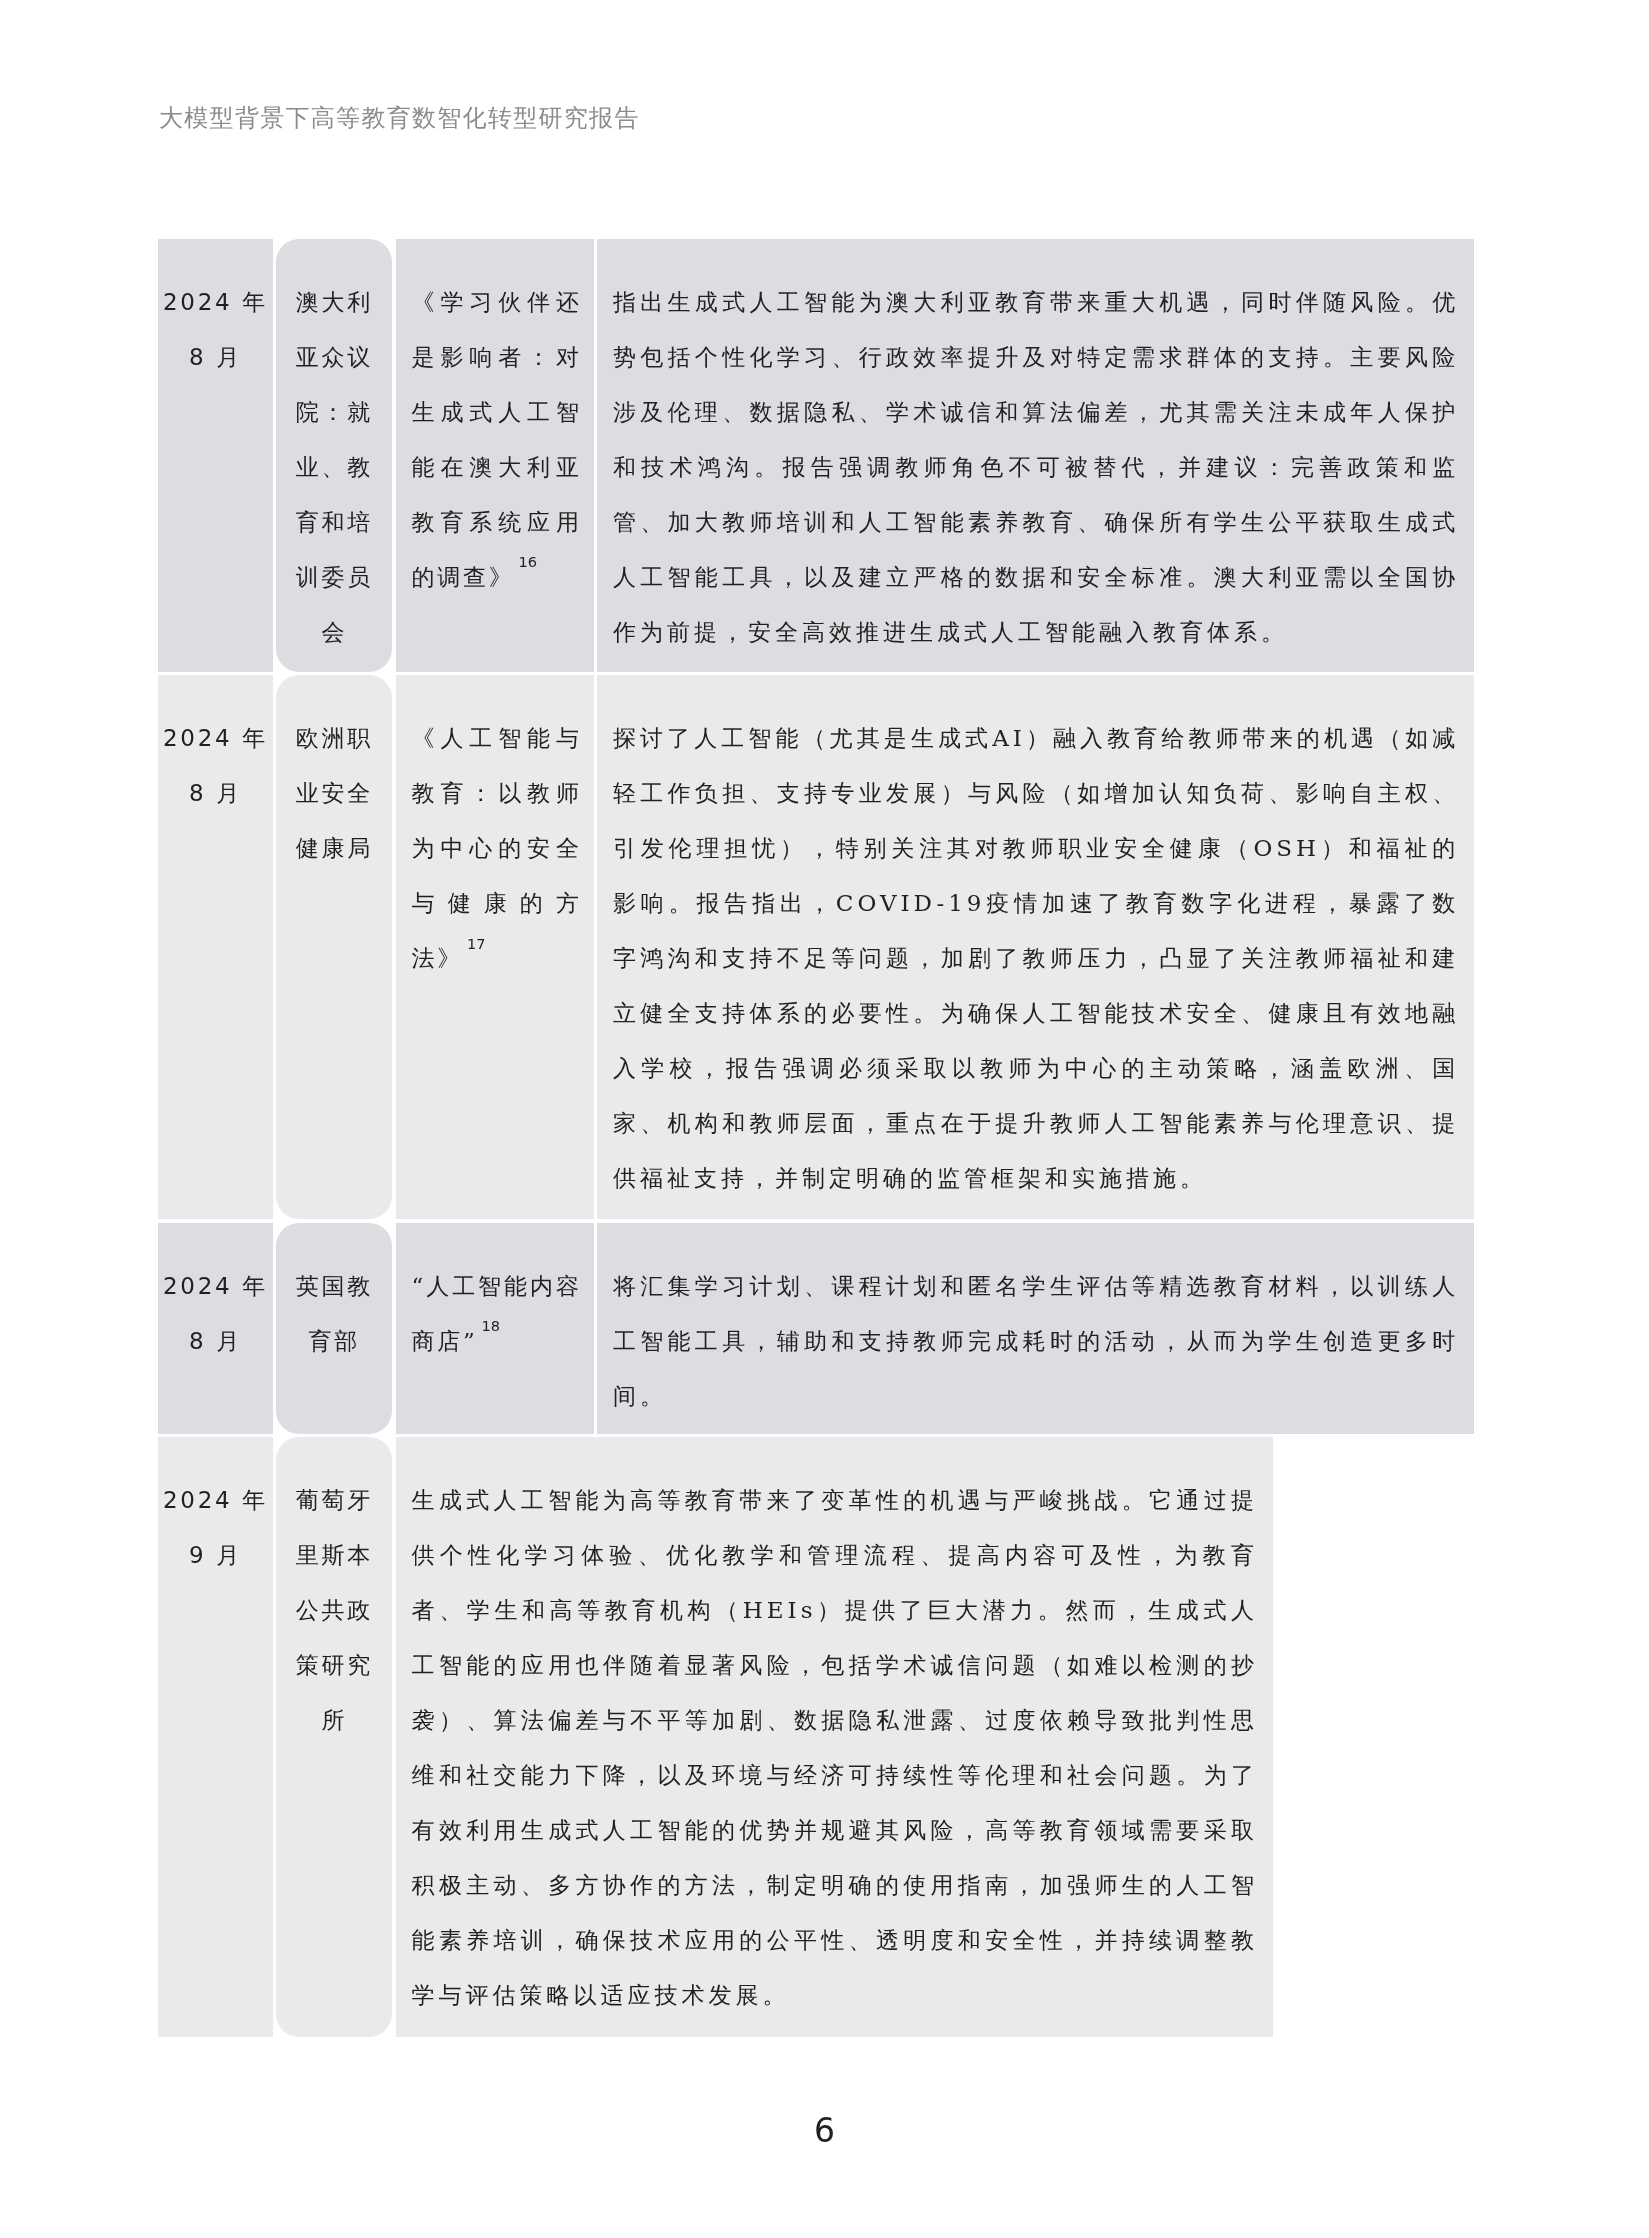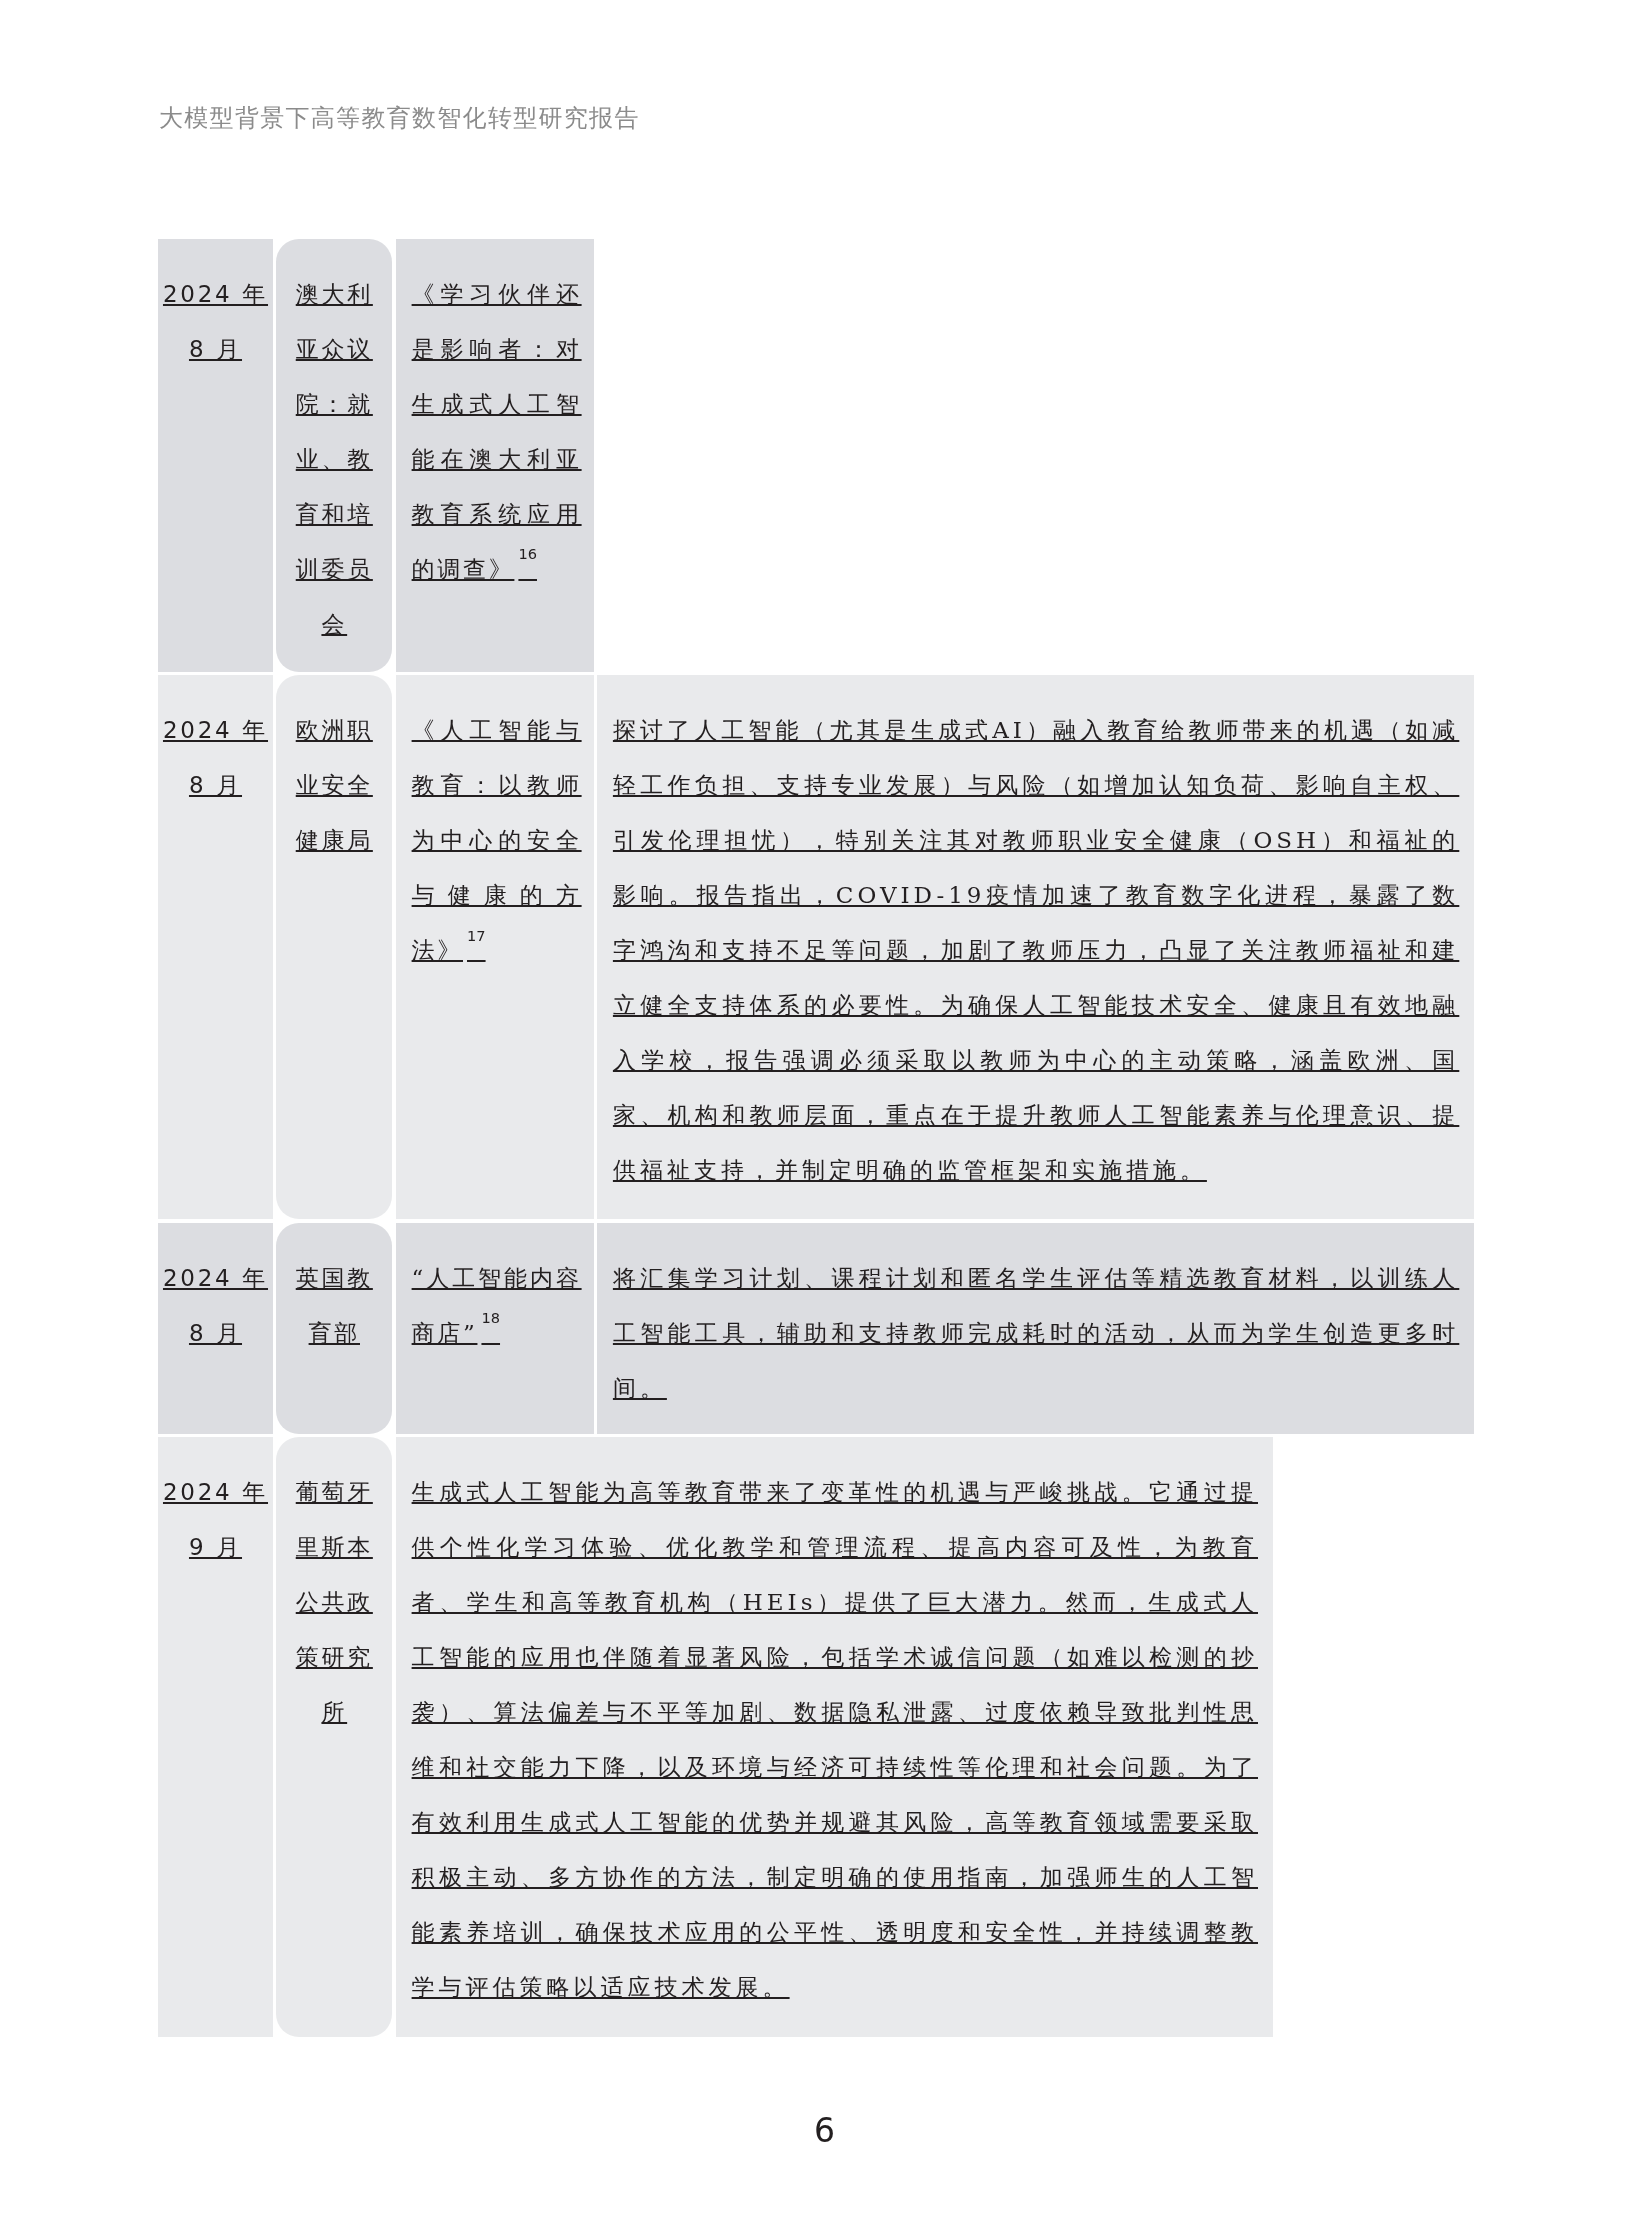--- a/index.html
+++ b/index.html
@@ -4,21 +4,21 @@
 <style>
   html, body { margin:0; padding:0; background:#ffffff; }
   body { width:1649px; height:2239px; position:relative; overflow:hidden;
          font-family:"DejaVu Serif", "Liberation Serif", serif; color:#231f20; }
   .running-header { position:absolute; left:159px; top:102px; font-family:"DejaVu Sans","Liberation Sans",sans-serif;
          font-size:24px; color:#8b8b8b; letter-spacing:1.3px; white-space:nowrap; }
   .table { position:absolute; left:158px; top:239px; width:1333px; }
   .row { display:flex; gap:3.3px; margin-bottom:3.3px; }
   .row.dark .cell { background:#dcdde1; }
   .row.light .cell { background:#e9eaec; }
-  .cell { box-sizing:border-box; font-size:23px; line-height:55px; padding-top:28px; letter-spacing:2.7px;text-decoration:underline; }
+  .cell { box-sizing:border-box; font-size:23px; line-height:55px; padding-top:36px; letter-spacing:2.7px; }
   .c1 { width:115px; text-align:center; padding-left:2.7px; padding-right:2.7px; font-family:"DejaVu Sans","Liberation Sans",sans-serif; }
   .c1 .year, .c1 .month { display:block; }
   .c2 { width:116px; text-align:center; padding-left:9.3px; padding-right:9.3px;border-radius:23px; }
   .c3 { width:198px; text-align:justify; padding-left:16px; padding-right:12px; }
   .c4 { width:877px; text-align:justify; padding-left:16px; padding-right:14.6px; letter-spacing:4px; }
   .sup { font-family:"DejaVu Sans","Liberation Sans",sans-serif; font-size:14.6px; vertical-align:top; line-height:1; position:relative; top:5.3px; margin-left:4px; letter-spacing:0; }
   .page-number { position:absolute; left:0; width:1649px; top:2111px; text-align:center;
          font-family:"DejaVu Sans","Liberation Sans",sans-serif; font-size:33px; color:#231f20; }
 </style>
 </head>
@@ -28,20 +28,21 @@
 
 <div class="table">
 
   <div class="row dark" style="height:433px">
     <div class="cell c1">
       <span class="year">2024 年</span>
       <span class="month">8 月</span>
     </div>
     <div class="cell c2">澳大利亚众议院：就业、教育和培训委员会</div>
     <div class="cell c3"><span>《学习伙伴还是影响者：对生成式人工智能在澳大利亚教育系统应用的调查》</span><span class="sup">16</span></div>
+    <div class="cell c4">指出生成式人工智能为澳大利亚教育带来重大机遇，同时伴随风险。优势包括个性化学习、行政效率提升及对特定需求群体的支持。主要风险涉及伦理、数据隐私、学术诚信和算法偏差，尤其需关注未成年人保护和技术鸿沟。报告强调教师角色不可被替代，并建议：完善政策和监管、加大教师培训和人工智能素养教育、确保所有学生公平获取生成式人工智能工具，以及建立严格的数据和安全标准。澳大利亚需以全国协作为前提，安全高效推进生成式人工智能融入教育体系。</div>
   </div>
 
   <div class="row light" style="height:544px">
     <div class="cell c1">
       <span class="year">2024 年</span>
       <span class="month">8 月</span>
     </div>
     <div class="cell c2">欧洲职业安全健康局</div>
     <div class="cell c3"><span>《人工智能与教育：以教师为中心的安全与健康的方法》</span><span class="sup">17</span></div>
     <div class="cell c4">探讨了人工智能（尤其是生成式AI）融入教育给教师带来的机遇（如减轻工作负担、支持专业发展）与风险（如增加认知负荷、影响自主权、引发伦理担忧），特别关注其对教师职业安全健康（OSH）和福祉的影响。报告指出，COVID-19疫情加速了教育数字化进程，暴露了数字鸿沟和支持不足等问题，加剧了教师压力，凸显了关注教师福祉和建立健全支持体系的必要性。为确保人工智能技术安全、健康且有效地融入学校，报告强调必须采取以教师为中心的主动策略，涵盖欧洲、国家、机构和教师层面，重点在于提升教师人工智能素养与伦理意识、提供福祉支持，并制定明确的监管框架和实施措施。</div>

